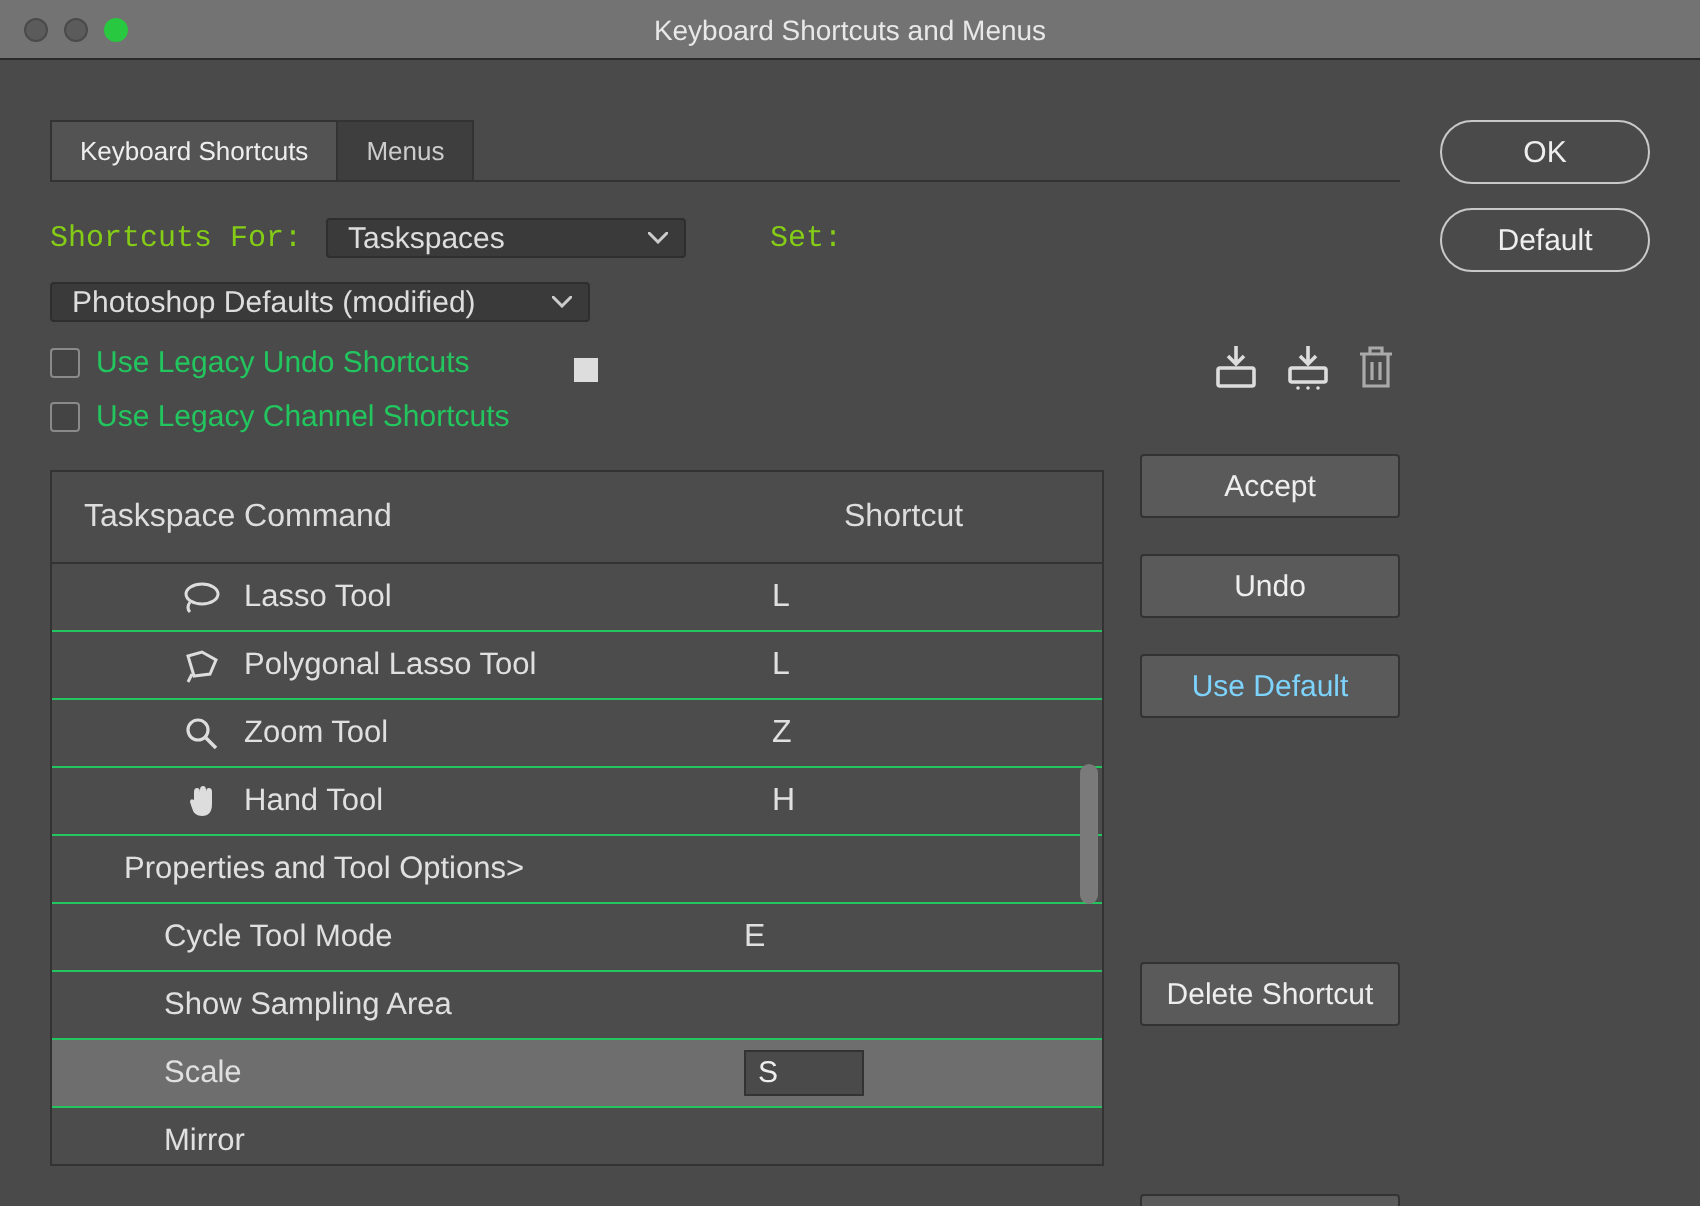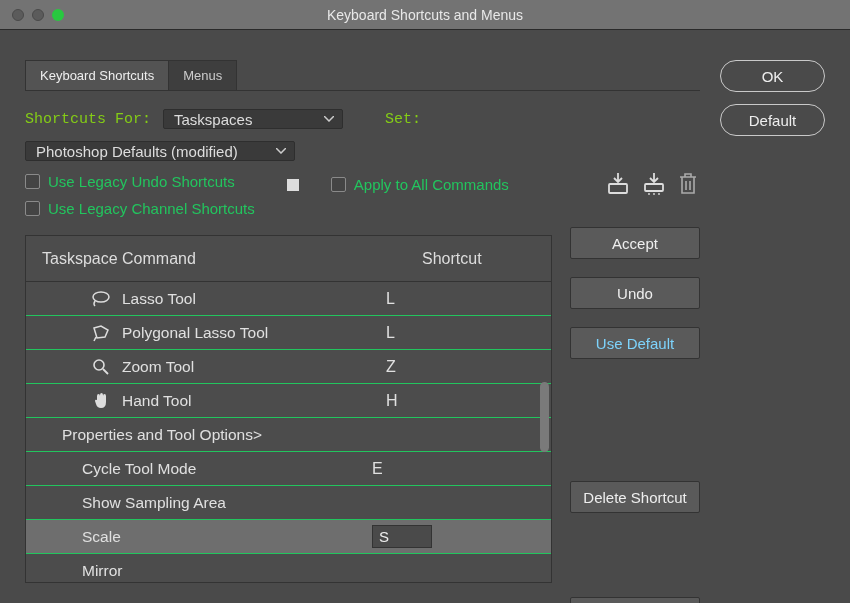--- a/index.html
+++ b/index.html
@@ -122,24 +122,20 @@
         <div class="check-row">
           <div class="checkbox"></div>
           <span class="chk-label">Use Legacy Undo Shortcuts</span>
         </div>
         <div class="check-row">
           <div class="checkbox"></div>
           <span class="chk-label">Use Legacy Channel Shortcuts</span>
         </div>
       </div>
       <div class="sep-square" style="margin-top:6px"></div>
-      <div class="check-row" style="margin-top:3px">
-        <div class="checkbox"></div>
-        <span class="chk-label">Apply to All Commands</span>
-      </div>
       <div class="icon-row">
         <span class="file-icon">
           <svg width="24" height="22" viewBox="0 0 24 22">
               <path d="M12 0 L12 8 M8 5 L12 9 L16 5" stroke="#ddd" stroke-width="1.8" fill="none"></path>
               <rect x="3" y="11" width="18" height="9" rx="1" stroke="#ddd" stroke-width="1.8" fill="none"></rect>
             </svg>
         </span>
         <span class="file-icon">
           <svg width="24" height="22" viewBox="0 0 24 22">
               <path d="M12 0 L12 8 M8 5 L12 9 L16 5" stroke="#ddd" stroke-width="1.8" fill="none"></path>

